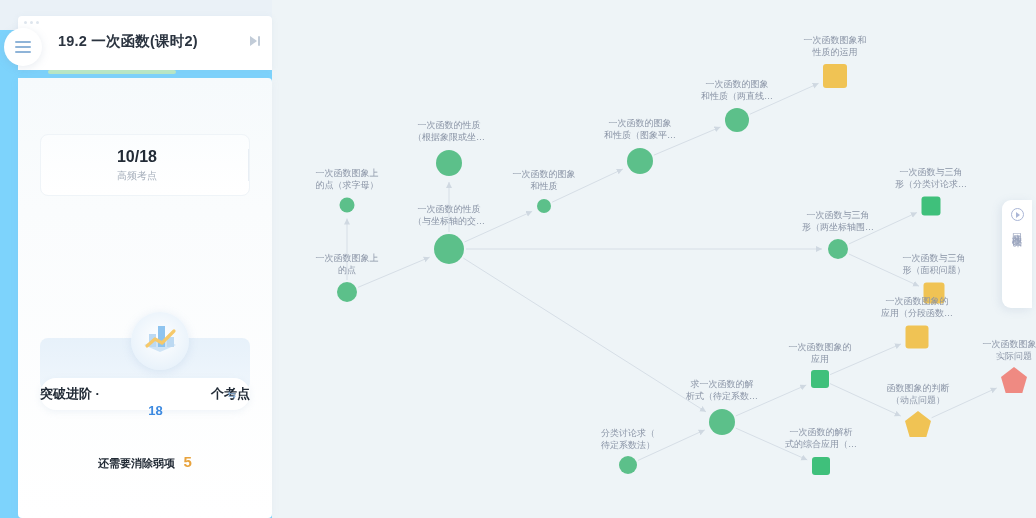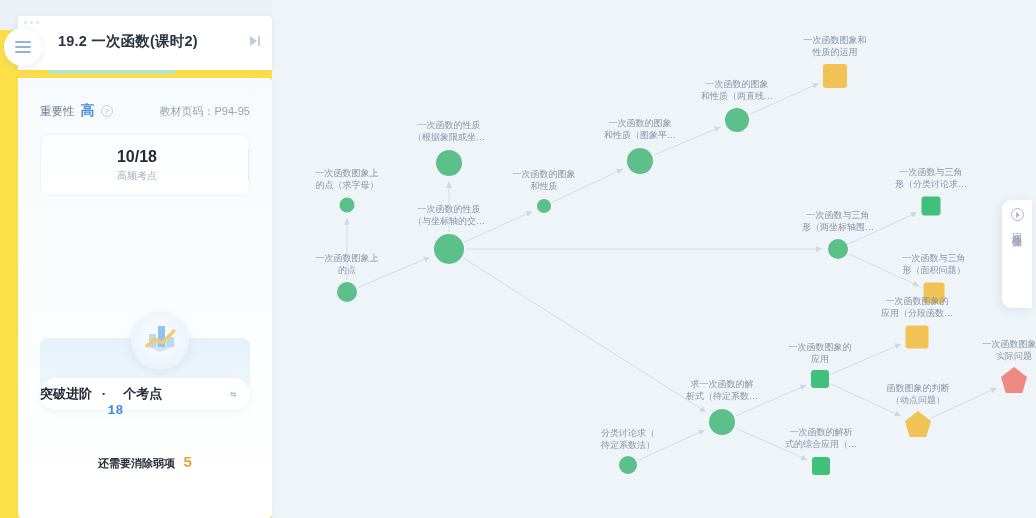--- a/index.html
+++ b/index.html
@@ -53,21 +53,21 @@
   }
   .right-tab .vtxt {
     writing-mode: vertical-rl; font-size: 10px; color: #9aa4bd;
     letter-spacing: 1px; line-height: 13px;
   }
 
   
   .sidebar {
     position: absolute; left: 0; top: 0;
     width: 272px; height: 518px;
-    background: #fde047;
+    background: #7dd3fc;
   }
   .sb-bg-top { position:absolute; left:0; top:0; width:272px; height:30px; background:#eaf1f7; }
 
   .hamburger {
     position: absolute; left: 4px; top: 28px;
     width: 38px; height: 38px; border-radius: 50%;
     background: #fff; box-shadow: 0 2px 8px rgba(130,150,180,.18);
     display: flex; flex-direction: column; justify-content: center;
     align-items: center; gap: 3px; z-index: 6;
   }
@@ -138,23 +138,22 @@
 
   .progress-card {
     position:absolute; left: 22px; top: 260px; width: 210px; height: 52px;
     background: linear-gradient(180deg,#e7f1fa 0%, #eff6fc 100%);
     border-radius: 8px;
   }
   .progress-pill {
     position:absolute; left: 22px; top: 300px; width: 210px; height: 32px;
     background:#fff; border-radius: 16px;
     box-shadow: 0 2px 7px rgba(150,175,205,.14);
-    display:flex; align-items:center; justify-content:flex-start; 
+    display:flex; align-items:center; justify-content:space-between; 
     z-index: 3;
-    font-family: Liberation Mono, monospace;
   }
   .pill-txt { font-size: 13px; font-weight: bold; color:#222b36; }
   .pill-num { font-size: 13px; font-weight: bold; color:#3d8ae0;margin-top:32px; }
   .swap-ic { position:absolute; right: 14px; font-size: 10px; color:#8fb6de; }
 
   .weak-row {
     position:absolute; left:0; top: 375px; width: 254px; text-align:center;
   }
   .weak-txt { font-size: 11px; font-weight: bold; color:#222b36; }
   .weak-num { font-size: 15px; font-weight: bold; color:#e8a33d; margin-left:4px; }
@@ -309,26 +308,20 @@
     <div class="title-underline"></div>
 
     <div class="hamburger">
       <i></i>
         <i></i>
         <i></i>
     </div>
 
     <div class="panel">
 
-      <div class="meta-row">
-        <span class="meta-label">重要性</span>
-        <span class="meta-strong">高</span>
-        <span class="q-ic">?</span>
-        <span class="meta-right">教材页码：P94-95</span>
-      </div>
 
       <div class="stat-card">
         <div class="stat-col">
           <div class="stat-big">10/18</div>
           <div class="stat-sub">高频考点</div>
         </div>
         <div class="stat-div"></div>
       </div>
 
       <div class="progress-card"></div>

